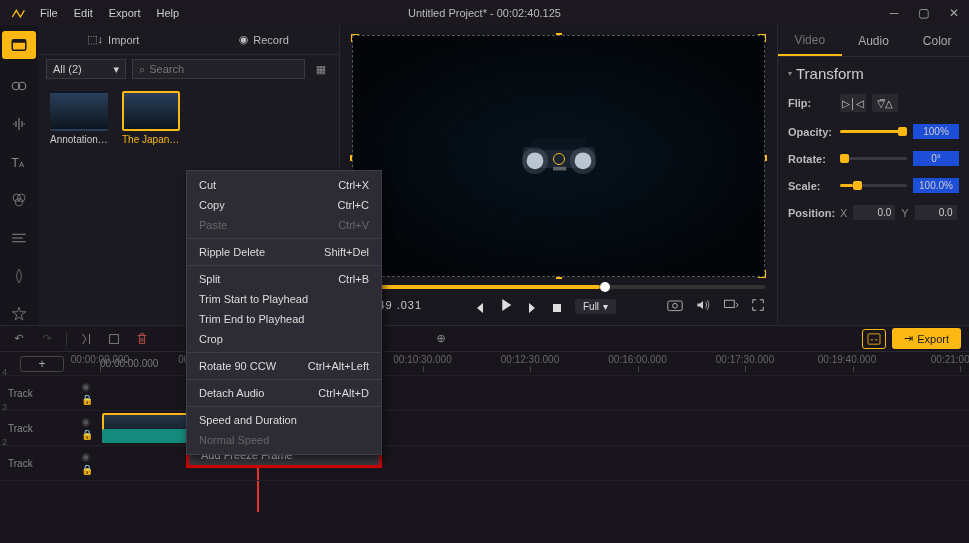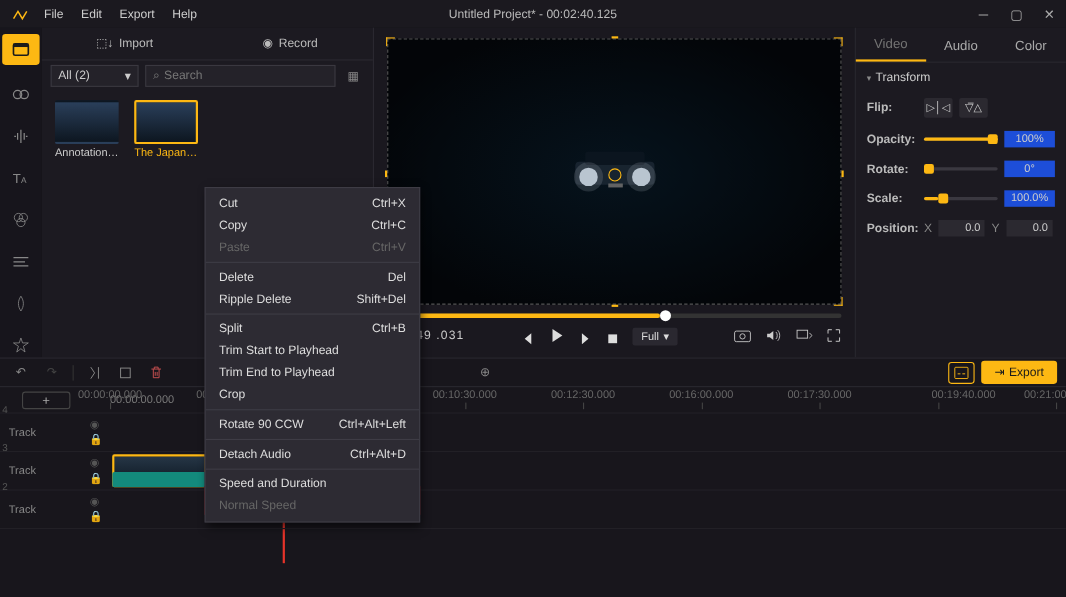--- a/index.html
+++ b/index.html
@@ -65,21 +65,21 @@
   .ctrl-ico.play svg{ width:18px; height:18px;}
   .fulldd { background:#2a2830; padding:2px 8px; border-radius:2px; font-size:10px; color:#ddd; display:flex; gap:4px; align-items:center;}
   .controls-r { display:flex; gap:12px; align-items:center;}
 
   
   .props-panel { width:192px; background:#1c1a21; border-left:1px solid #2a2830; display:flex; flex-direction:column; padding-top:0;}
   .props-tabs { display:flex; height:32px; border-bottom:1px solid #2a2830;}
   .props-tab { flex:1; display:flex; align-items:center; justify-content:center; font-size:12px; color:#aaa; cursor:pointer;}
   .props-tab.active { color:#737373; border-bottom:2px solid #FDB813;}
   .props-body { padding:8px 10px; display:flex; flex-direction:column; gap:12px;}
-  .section-title { color:#ccc; font-size:11px; display:flex; align-items:center; gap:4px;}
+  .section-title { color:#ccc; font-size:15px; display:flex; align-items:center; gap:4px;}
   .section-title::before { content:"▾"; font-size:8px; color:#888;}
   .prop-row { display:flex; align-items:center; gap:6px; font-size:11px;}
   .prop-label { color:#bbb; width:46px;font-weight:bold;}
   .icon-button { width:26px; height:18px; background:#2b2930; border-radius:2px; display:flex; align-items:center; justify-content:center; color:#ccc; font-size:10px;}
   .slider { flex:1; height:3px; background:#3a3840; position:relative; border-radius:2px;}
   .slider .prog { height:100%; background:#FDB813; border-radius:2px;}
   .slider .sh { position:absolute; top:-3px; width:9px; height:9px; background:#FDB813; border-radius:2px;}
   .valbox { width:46px; text-align:center; background:#1d4ed8; padding:2px 0; color:#ccc; font-size:10px;}
   .xy-box { width:42px; background:#2b2930; padding:2px 4px; color:#ccc; font-size:10px; text-align:right;}
 
@@ -410,21 +410,21 @@
       <div class="lbl" style="left: 215px;">00:07:00.000</div>
       <div class="mark" style="left: 322.5px;"></div>
       <div class="lbl" style="left: 322.5px;">00:10:30.000</div>
       <div class="mark" style="left: 430px;"></div>
       <div class="lbl" style="left: 430px;">00:12:30.000</div>
       <div class="mark" style="left: 537.5px;"></div>
       <div class="lbl" style="left: 537.5px;">00:16:00.000</div>
       <div class="mark" style="left: 645px;"></div>
       <div class="lbl" style="left: 645px;">00:17:30.000</div>
       <div class="mark" style="left: 752.5px;"></div>
-      <div class="lbl" style="left: 776px;">00:19:40.000</div>
+      <div class="lbl" style="left: 747px;">00:19:40.000</div>
       <div class="mark" style="left: 860px;"></div>
       <div class="lbl" style="left: 860px;">00:21:00.000</div>
     </div>
 
   <div style="margin-top:0">
     <div class="track-row">
       <span class="track-num">4</span>
       <div class="track-head">
           <span>Track</span>
         <div class="eye-lock">
@@ -472,24 +472,20 @@
   <div class="ctx-row">
       <span>Copy</span>
       <span>Ctrl+C</span>
     </div>
   <div class="ctx-row disabled">
       <span>Paste</span>
       <span>Ctrl+V</span>
     </div>
   <div class="ctx-sep"></div>
   <div class="ctx-row">
-      <span>Delete</span>
-      <span>Del</span>
-    </div>
-  <div class="ctx-row">
       <span>Ripple Delete</span>
       <span>Shift+Del</span>
     </div>
   <div class="ctx-sep"></div>
   <div class="ctx-row">
       <span>Split</span>
       <span>Ctrl+B</span>
     </div>
   <div class="ctx-row">
       <span>Trim Start to Playhead</span>

